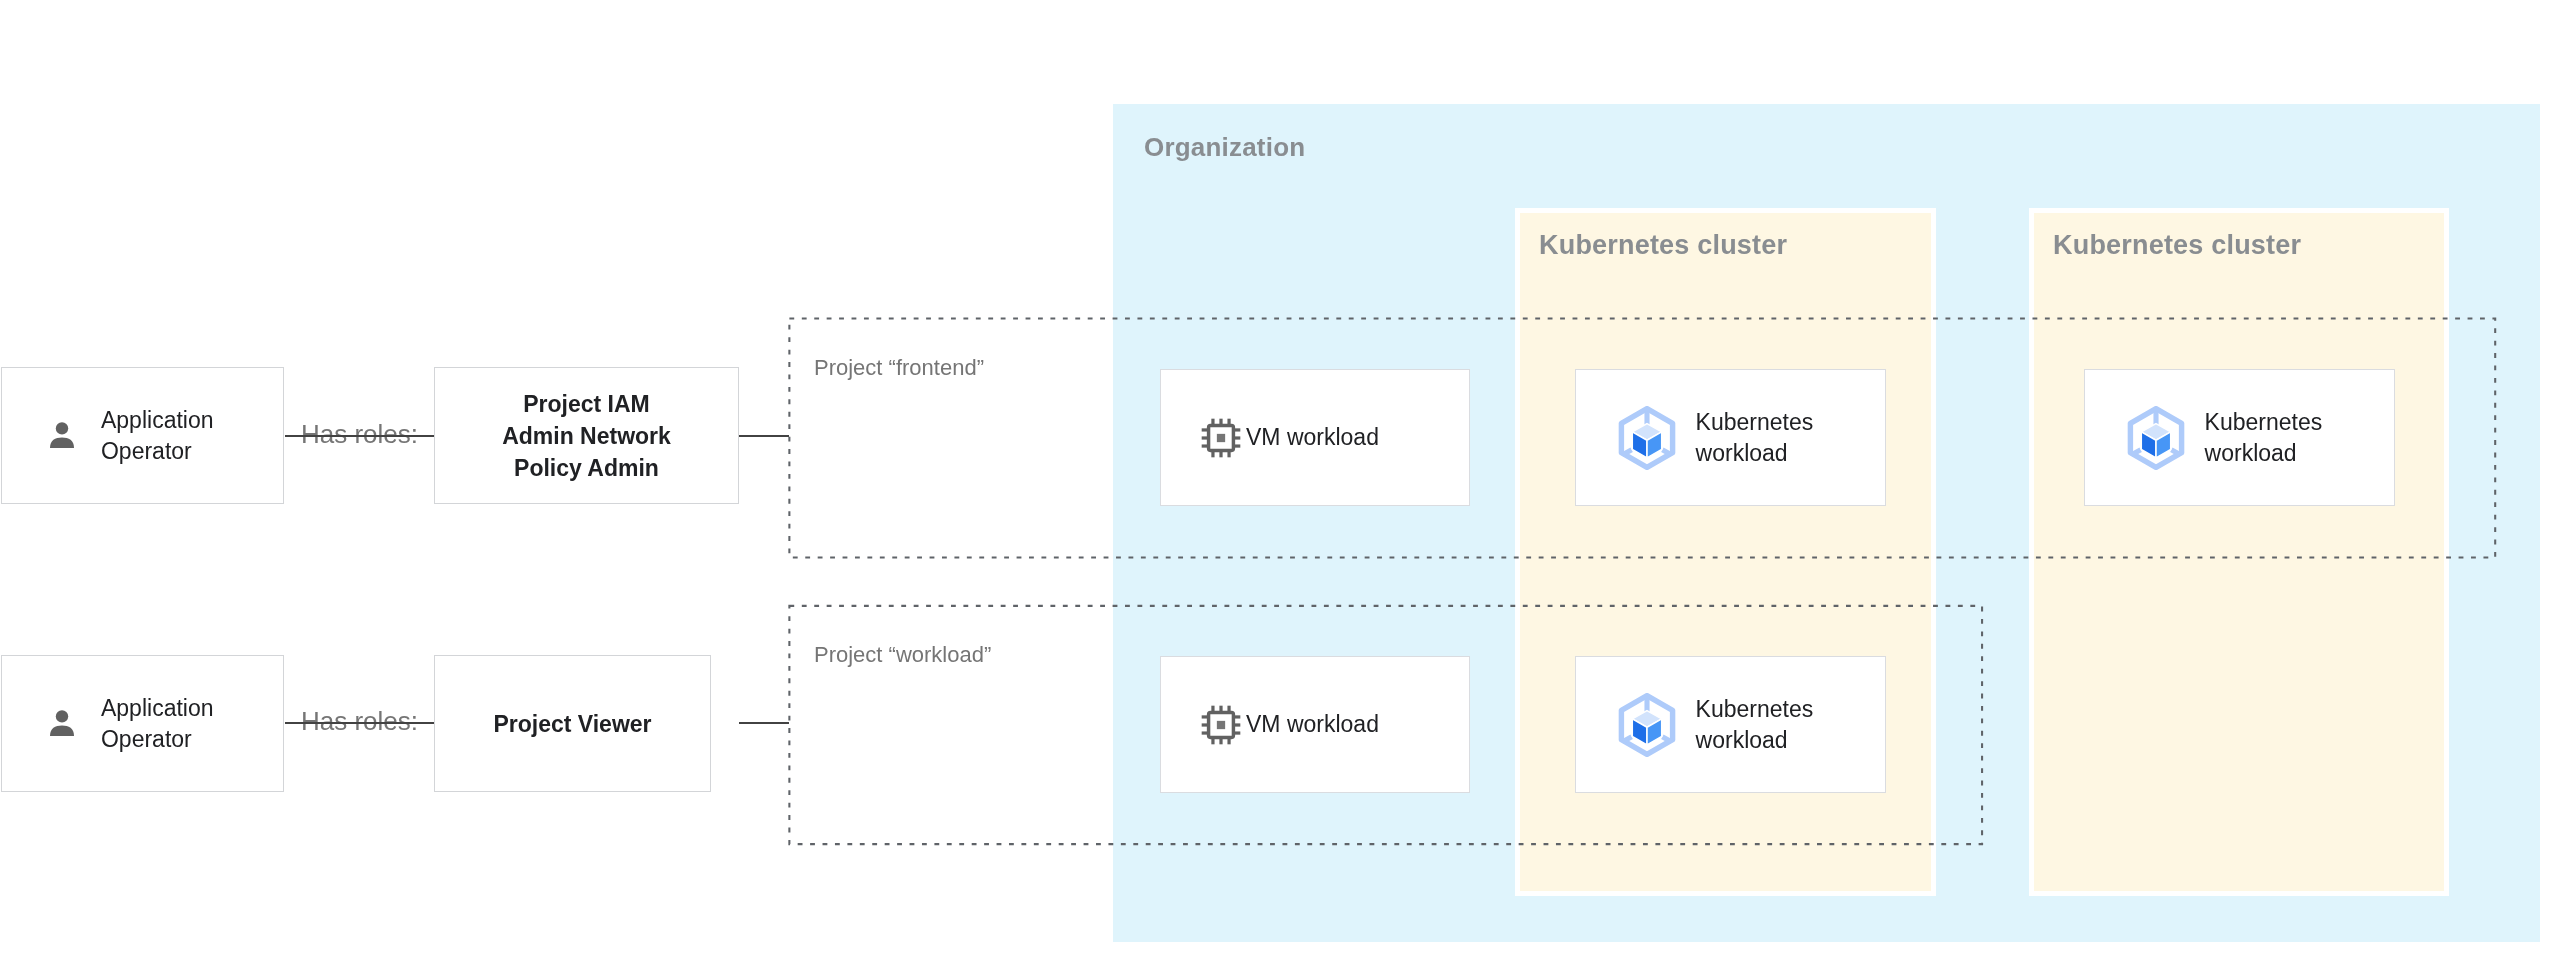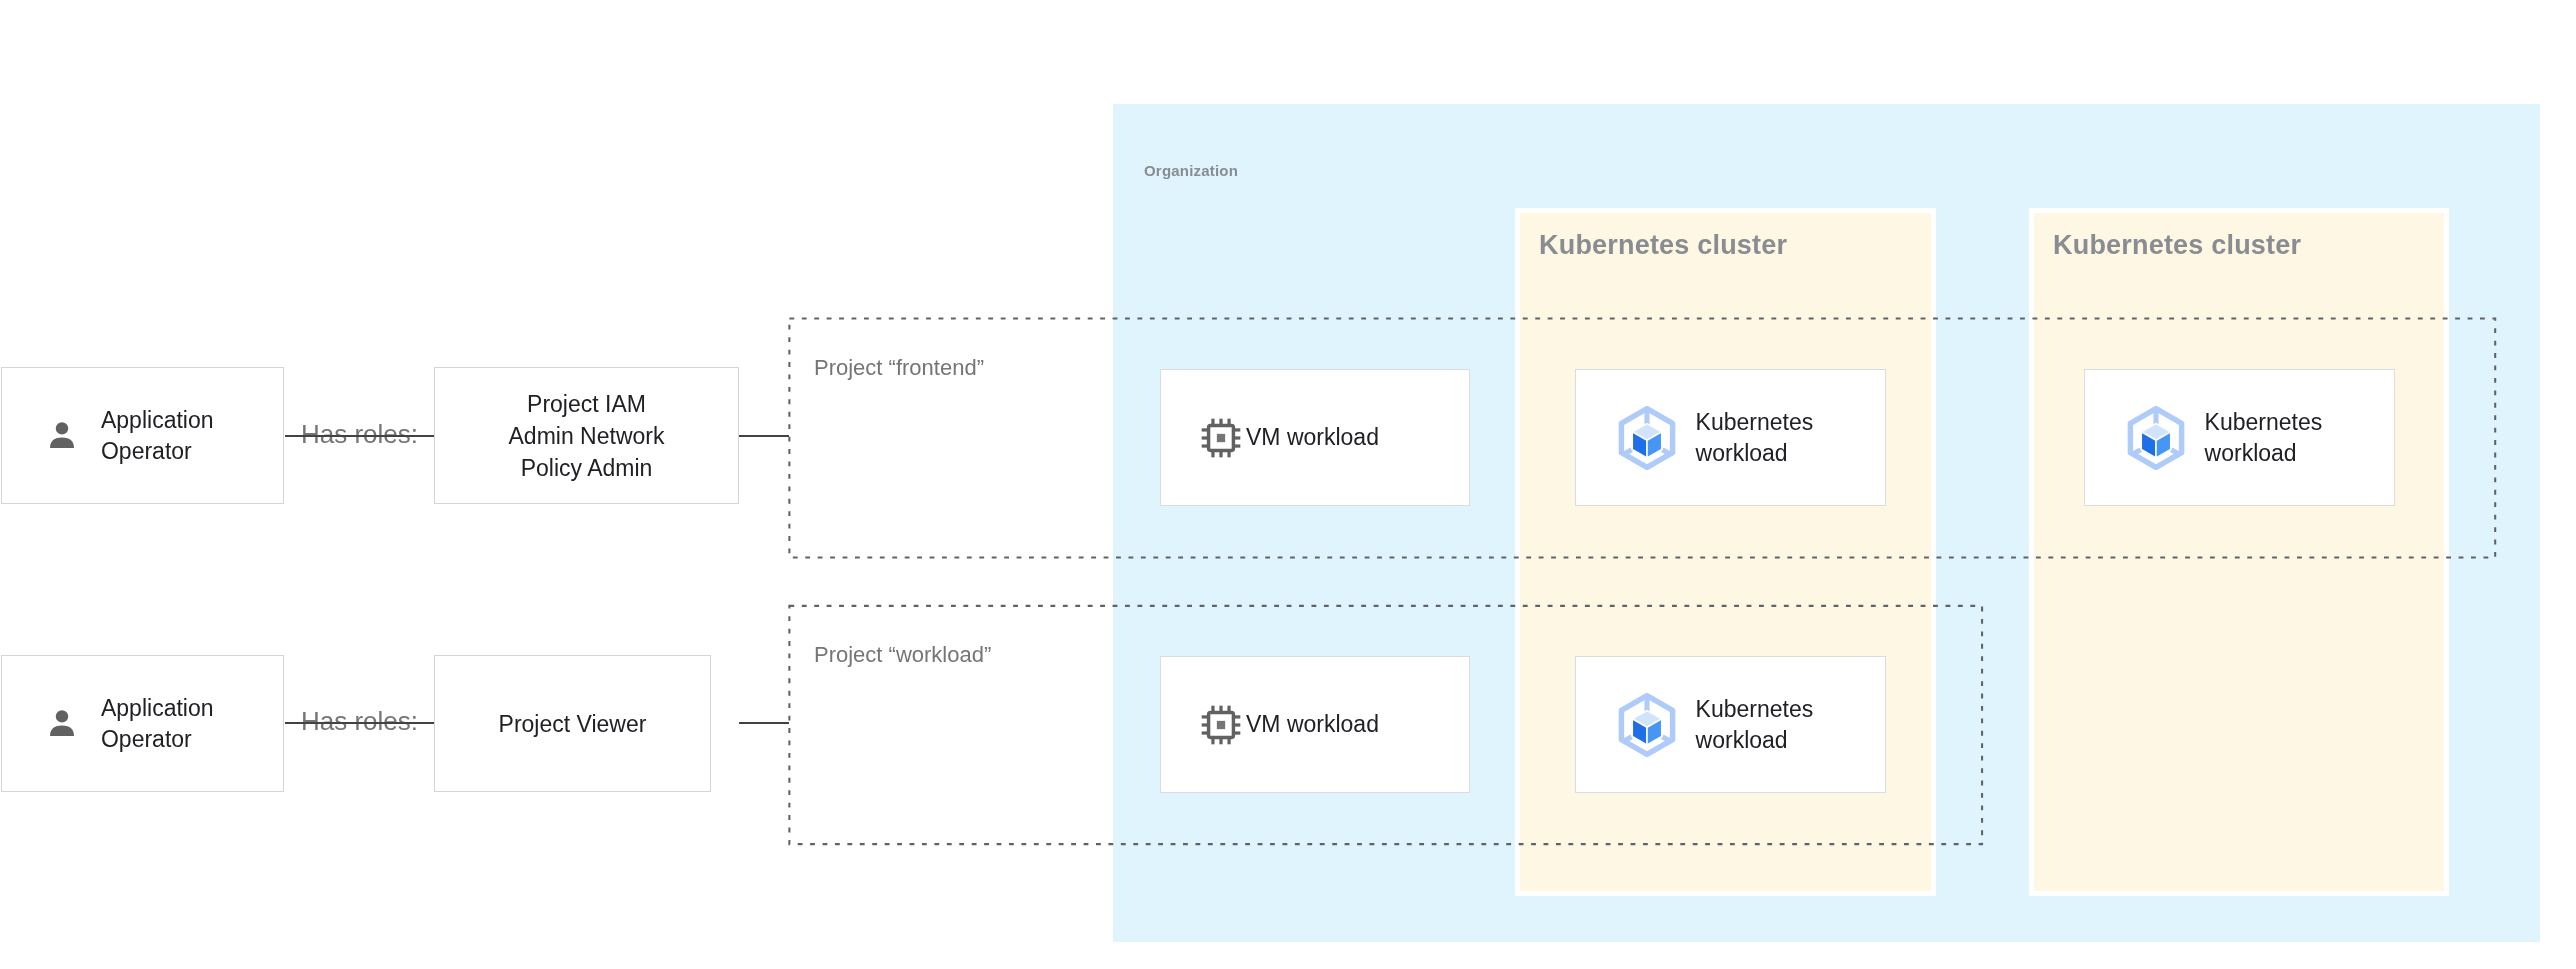--- a/index.html
+++ b/index.html
@@ -21,21 +21,21 @@
     background: #FEF7E3;
     border: 5.5px solid #ffffff;
     box-sizing: border-box;
   }
   .container-label {
     font-weight: bold;
     font-size: 27px;
     color: #898D91;
     letter-spacing: 0.2px;
   }
-  .org-label { font-size: 15px; margin-top: 30px; }
+  .org-label { font-size: 26px; }
 
   
   .overlay { left: 0; top: 0; pointer-events: none; }
 
   .project-label {
     font-size: 22px;
     color: #757575;
     text-align: center;
   }
 
@@ -43,21 +43,21 @@
   .node {
     background: #ffffff;
     border: 1.4px solid #D3D5D8;
     box-sizing: border-box;
     display: flex;
     align-items: center;
     font-size: 23px;
     color: #202124;
   }
   .actor-box { padding-left: 40px; gap: 18.6px; line-height: 31px; }
-  .role-box { justify-content: center; text-align: center; line-height: 32px; }
+  .role-box { justify-content: center; text-align: center; line-height: 32px; font-weight: bold; }
 
   
   .card {
     background: #ffffff;
     border: 1.4px solid #DADCE0;
     box-sizing: border-box;
     display: flex;
     align-items: center;
     font-size: 23px;
     color: #202124;

